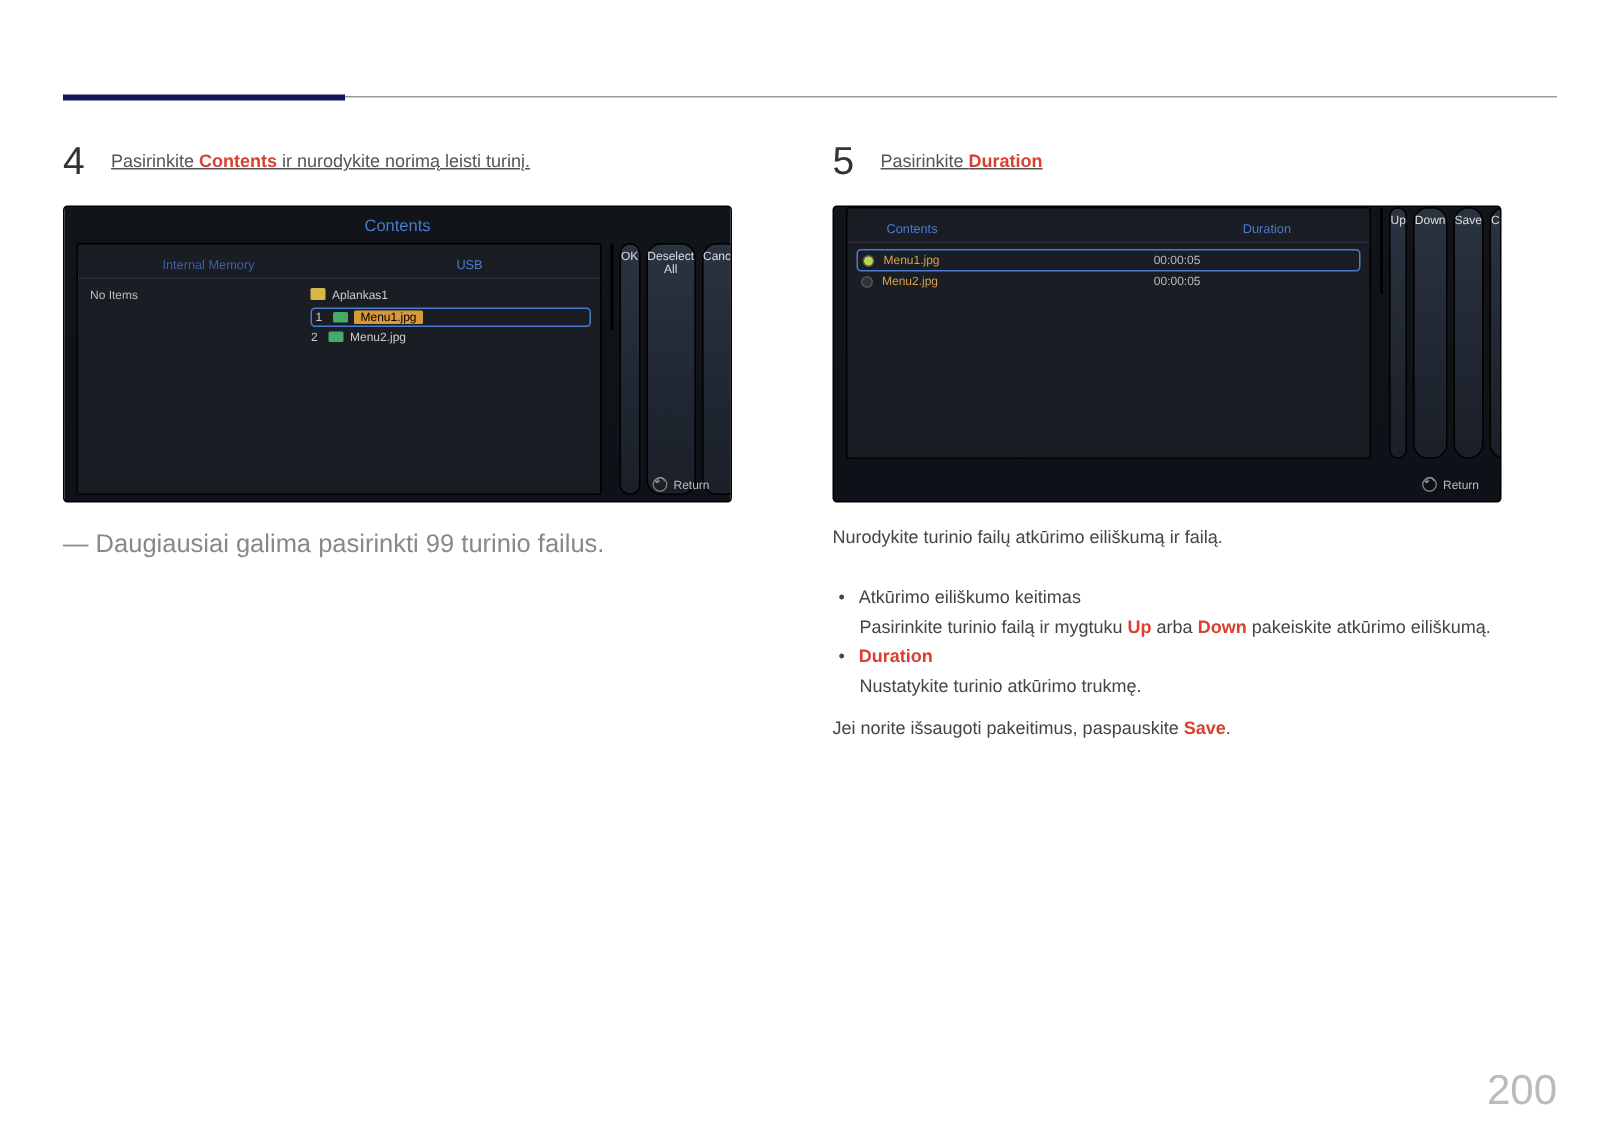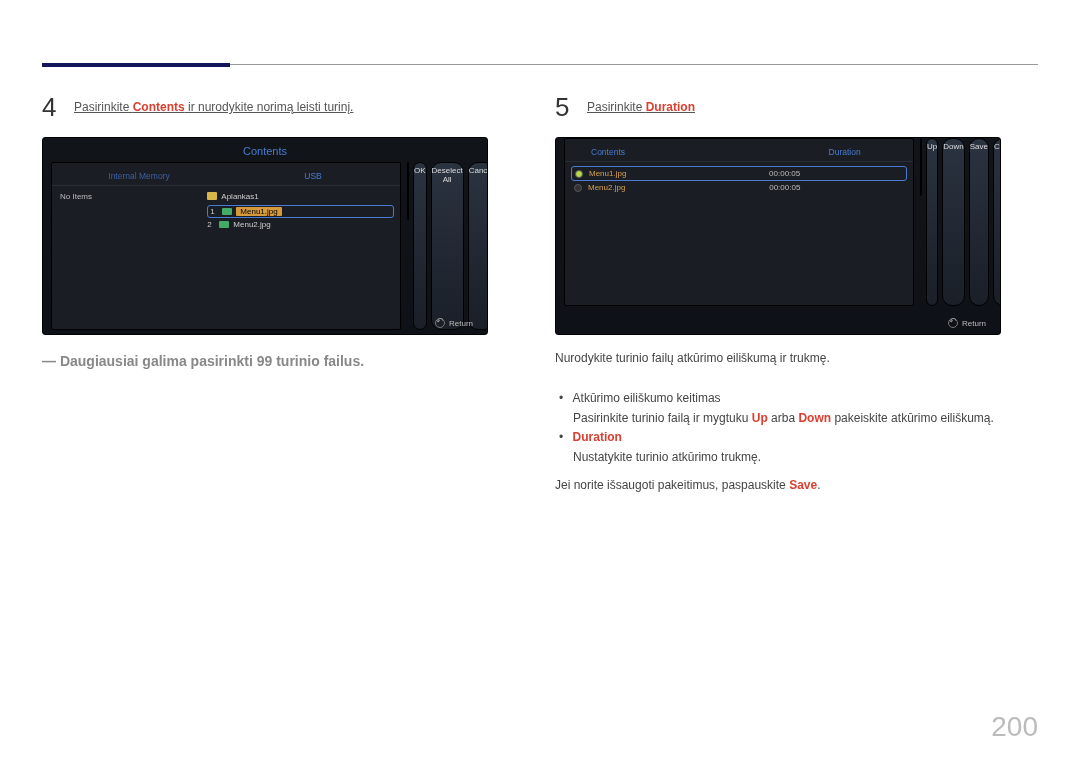--- a/index.html
+++ b/index.html
@@ -42,21 +42,21 @@
   .dhead .c1 { flex: 1.6; text-align: left; padding-left: 18px; }
   .dhead .c2 { flex: 1; text-align: center; }
   .dlist { padding: 4px 6px; }
   .drow { display: flex; align-items: center; gap: 6px; padding: 2px 3px; font-size: 8px; }
   .drow .dot { width: 8px; height: 8px; border-radius: 50%; background: #333; border: 1px solid #555; }
   .drow.sel { border: 1.5px solid #4a7bd0; border-radius: 3px; }
   .drow.sel .dot { background: #b9d84a; }
   .drow .nm { flex: 1.3; color: #d6a050; }
   .drow .du { flex: 1; text-align: left; color: #bbb; }
 
-  .note { color: #888; font-size: 14px; margin-top: 18px; font-weight: bold; }
+  .note { color: #888; font-size: 17px; margin-top: 18px; }
   .note::before { content: "― "; color: #888; }
   .body-list { margin-top: 14px; color: #454545; font-size: 12px; line-height: 1.65; }
   .body-list ul { list-style: none; padding-left: 18px; margin-top: 20px; }
   .body-list ul > li::before { content: "• "; margin-left: -14px; margin-right: 6px; }
   .body-list ul ul > li::before { content: "- "; }
   .pagenum { position: absolute; right: 42px; bottom: 20px; font-size: 28px; color: #bbb; margin-top: 48px; }
 </style>
 </head>
 <body>
 
@@ -154,21 +154,21 @@
           <div class="sbtn">Cancel</div>
         </div>
       </div>
       <div class="return">
           <span class="ico"></span>
           <span>Return</span>
         </div>
     </div>
 
     <div class="body-list">
-      <div>Nurodykite turinio failų atkūrimo eiliškumą ir trukmę.</div>
+      <div>Nurodykite turinio failų atkūrimo eiliškumą ir failą.</div>
       <ul>
         <li>
           <span>Atkūrimo eiliškumo keitimas</span><br>
           <span>Pasirinkite turinio failą ir mygtuku </span><span class="hl">Up</span><span> arba </span><span class="hl">Down</span><span> pakeiskite atkūrimo eiliškumą.</span>
         </li>
         <li>
           <span class="hl b">Duration</span><br>
           <span>Nustatykite turinio atkūrimo trukmę.</span>
         </li>
       </ul>

